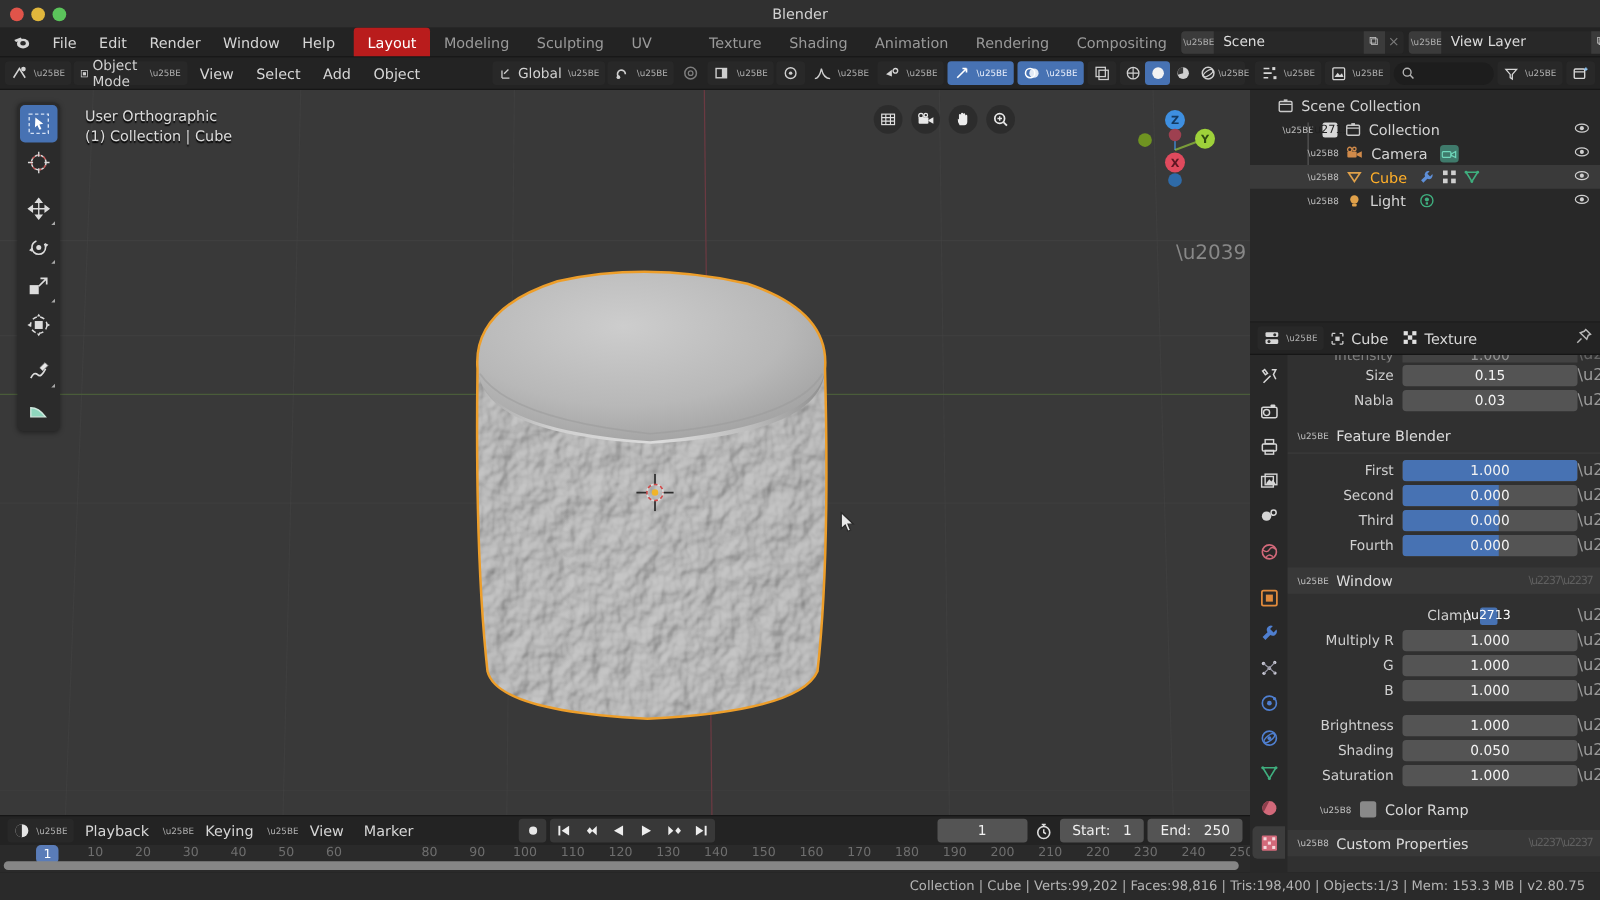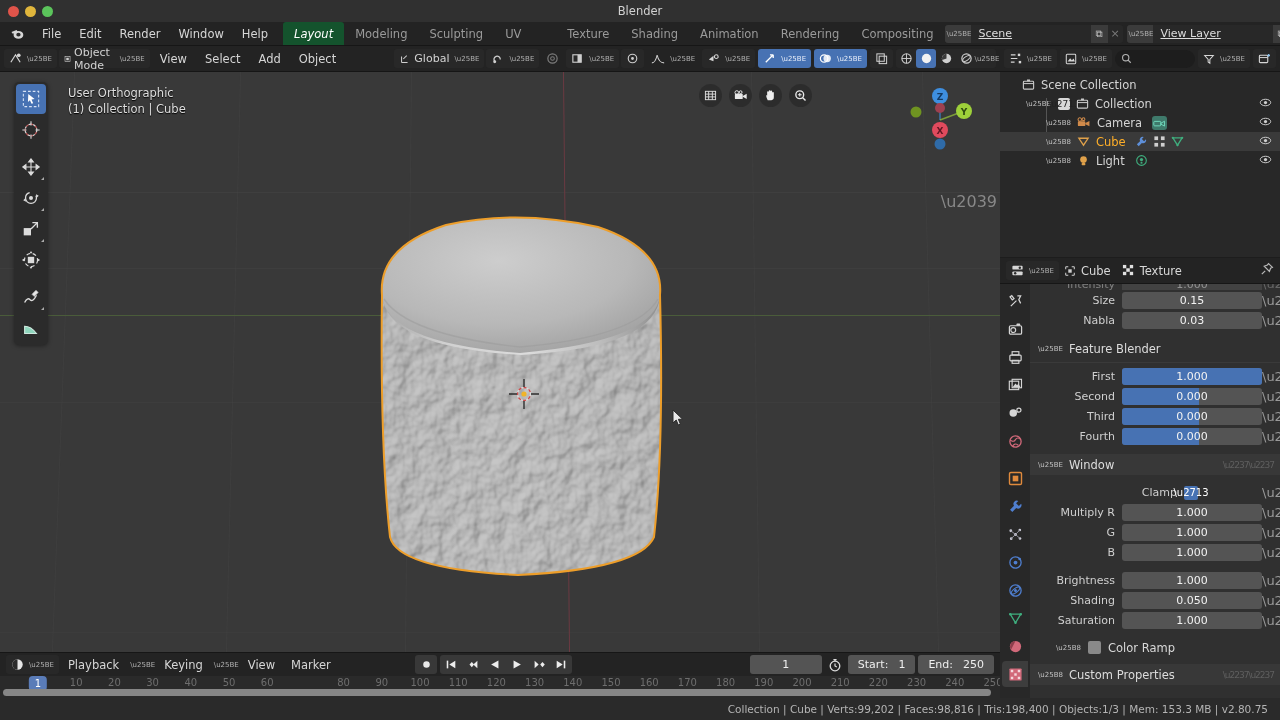--- a/index.html
+++ b/index.html
@@ -33,28 +33,28 @@
   }
   .blender-logo { display:flex; align-items:center; padding:0 8px 0 10px; }
   .menu { display:flex; align-items:flex-start; }
   .menu-item {
     padding:0 9px; line-height:24px; color:#d6d6d6; font-size:11.5px; cursor:default;
   }
   .wstabs { display:flex; align-items:stretch; margin-left:6px; }
   .wstab {
     padding:0 11px; line-height:24px; font-size:11.5px; color:#9a9a9a; cursor:default;
   }
-  .wstab.active { background:#14532d; color:#ffffff; border-radius:3px 3px 0 0;font-style:italic; }
+  .wstab.active { background:#b91c1c; color:#ffffff; border-radius:3px 3px 0 0; }
   .topbar-right { margin-left:auto; display:flex; align-items:center; gap:4px; padding-right:4px; }
   .id-block { display:flex; align-items:center; background:#282828; border-radius:3px; height:18px; }
   .id-icon {
     width:26px; height:18px; background:#3b3b3b; border-radius:3px 0 0 3px;
     display:flex; align-items:center; justify-content:center; gap:1px;
   }
-  .id-name { padding:0 10px 0 8px; font-size:11px; color:#dcdcdc; min-width:120px; line-height:18px;text-decoration:underline; }
+  .id-name { padding:0 10px 0 8px; font-size:11px; color:#dcdcdc; min-width:120px; line-height:18px; }
   .id-btn { width:17px; height:18px; display:flex; align-items:center; justify-content:center;
             background:#3b3b3b; color:#c8c8c8; font-size:10px; }
   .id-x { width:15px; text-align:center; color:#7a7a7a; font-size:11px; }
 
   
   .vp-header {
     position:absolute; left:0; top:46px; width:1000px; height:26px;
     background:#232323; display:flex; align-items:center; gap:2px; padding:0 4px;
     border-bottom:1px solid #161616;
   }

